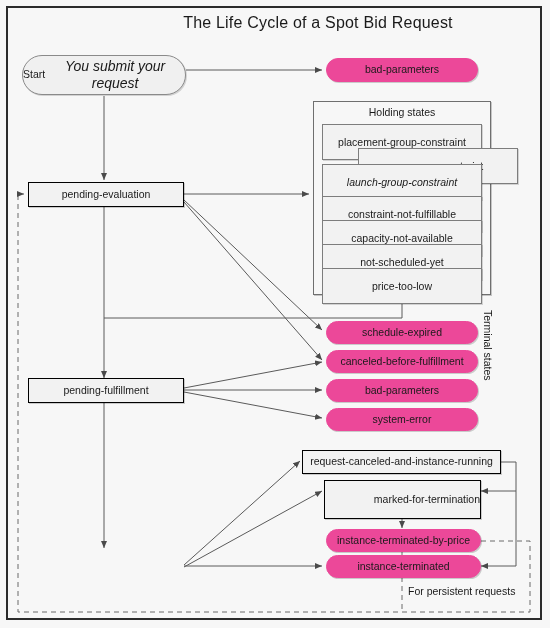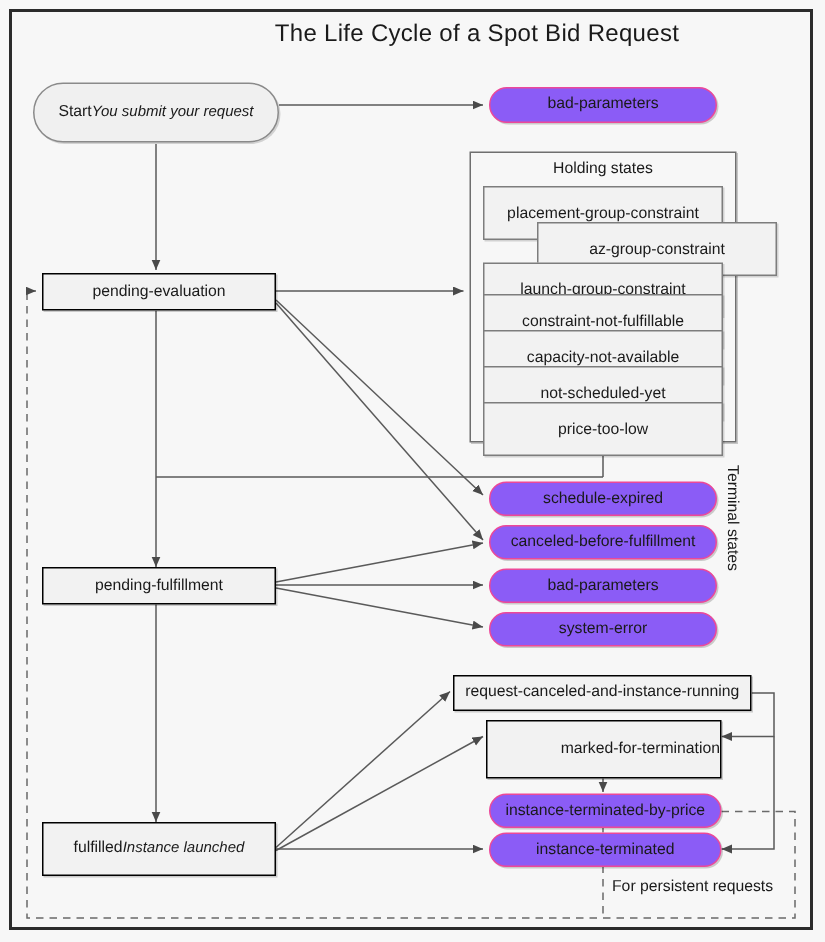--- a/index.html
+++ b/index.html
@@ -59,28 +59,28 @@
     border: 1px solid #000000;
     box-shadow: 1px 1px 0 rgba(0,0,0,0.18);
   }
   .pill-light {
     background: #f0f0f0;
     border: 1px solid #8a8a8a;
     border-radius: 22px;
     box-shadow: 1px 1px 0 rgba(0,0,0,0.15);
   }
   .pill-gray {
-    background: #8b5cf6;
+    background: #ec4899;
     border: 1px solid #ec4899;
     border-radius: 22px;
     box-shadow: 1px 1px 0 rgba(0,0,0,0.18);
   }
   .node .sub {
     font-style: italic;
-    font-size: 10px;
+    font-size: 14px;
   }
   #holding-box {
     position: absolute;
     left: 313px;
     top: 101px;
     width: 178px;
     height: 194px;
     box-sizing: border-box;
     background: #f7f7f7;
     border: 1px solid #6f6f6f;
@@ -201,38 +201,34 @@
 
   <div class="node pill-gray" style="left:326px; top:58px; width:152px; height:24px;">
     <div>bad-parameters</div>
   </div>
 
   <div id="holding-box"></div>
   <div id="holding-title">Holding states</div>
 
   <div class="holding-item" style="top:124px;">placement-group-constraint</div>
   <div class="holding-item" style="top:148px;margin-left:36px;">az-group-constraint</div>
-  <div class="holding-item" style="top:175px;">launch-group-constraint</div>
+  <div class="holding-item" style="top:164px;font-style:italic;">launch-group-constraint</div>
   <div class="holding-item" style="top:196px;">constraint-not-fulfillable</div>
   <div class="holding-item" style="top:220px;">capacity-not-available</div>
   <div class="holding-item" style="top:244px;">not-scheduled-yet</div>
   <div class="holding-item" style="top:268px;">price-too-low</div>
 
   <div class="node rect-node" style="left:28px; top:182px; width:156px; height:25px;">
     <div>pending-evaluation</div>
   </div>
 
   <div class="node rect-node" style="left:28px; top:378px; width:156px; height:25px;">
     <div>pending-fulfillment</div>
   </div>
 
-  <div class="node rect-node" style="left:28px; top:548px; width:156px; height:36px;">
-    <div>fulfilled</div>
-    <div class="sub">Instance launched</div>
-  </div>
 
   <div class="node pill-gray" style="left:326px; top:321px; width:152px; height:23px;">
     <div>schedule-expired</div>
   </div>
   <div class="node pill-gray" style="left:326px; top:350px; width:152px; height:23px;">
     <div>canceled-before-fulfillment</div>
   </div>
   <div class="node pill-gray" style="left:326px; top:379px; width:152px; height:23px;">
     <div>bad-parameters</div>
   </div>

